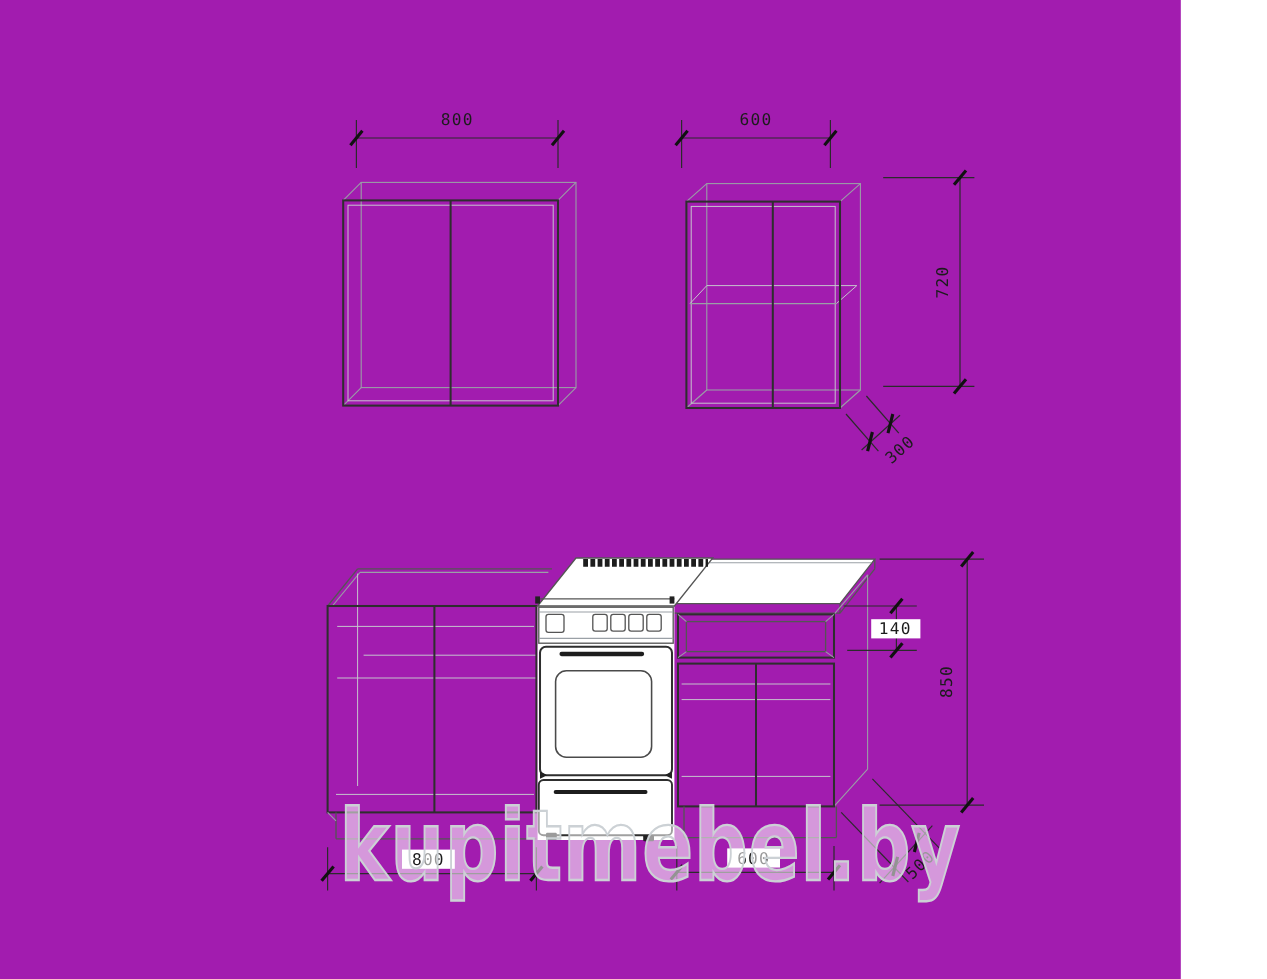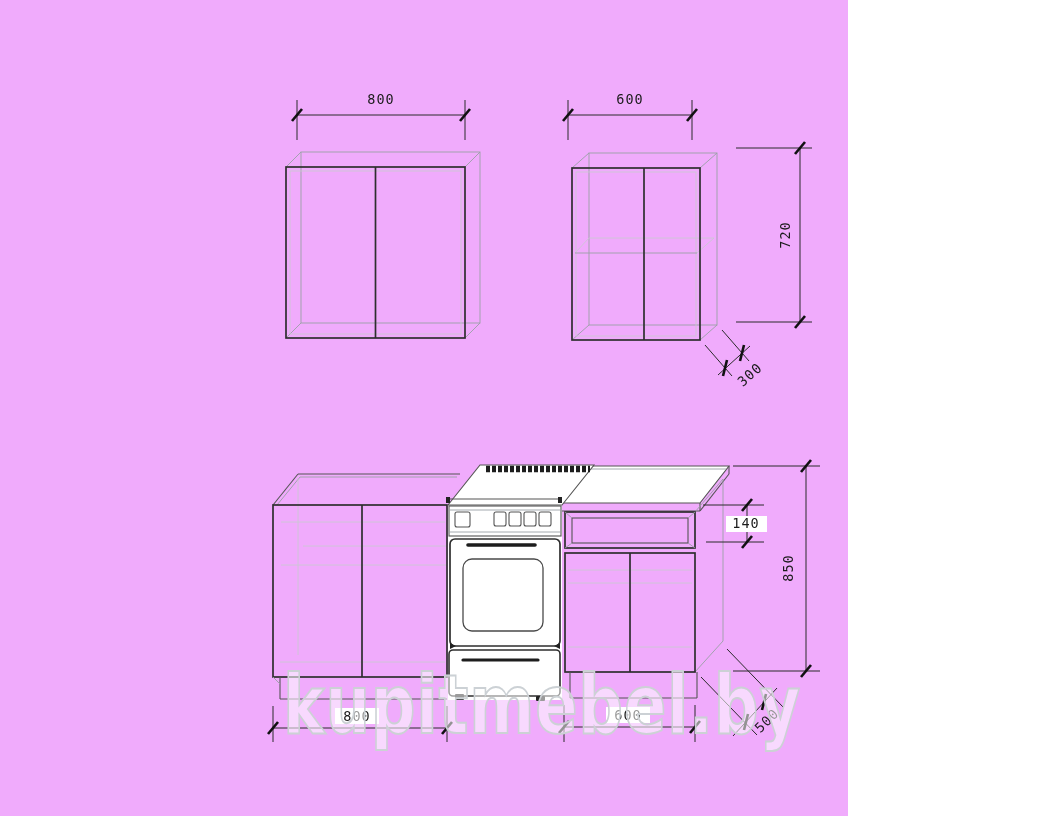--- a/index.html
+++ b/index.html
@@ -1,16 +1,16 @@
 <!DOCTYPE html>
 <html><head>
 <meta charset="utf-8">
 <style>
   html,body{margin:0;padding:0;background:#fff;}
-  .canvas{position:relative;width:848px;height:816px;background:#f0abfc;overflow:hidden;
+  .canvas{position:relative;width:984px;height:816px;background:#a21caf;overflow:hidden;
           font-family:"DejaVu Sans",sans-serif;}
   svg{display:block;}
   .heavy{stroke:#2e2e2e;stroke-width:1.7;fill:none;}
   .med{stroke:#555;stroke-width:1.1;fill:none;}
   .light{stroke:#9aa0a6;stroke-width:0.9;fill:none;}
   .faint{stroke:#c7cbce;stroke-width:0.8;fill:none;}
   .dim{stroke:#2b2b2b;stroke-width:1;fill:none;}
   .tick{stroke:#111;stroke-width:2.6;fill:none;}
   .dimtext{font-family:"DejaVu Sans Mono",monospace;font-size:13.5px;fill:#1c1c1c;letter-spacing:1px;}
   .wm{font-family:"DejaVu Sans",sans-serif;font-weight:bold;font-size:82px;

